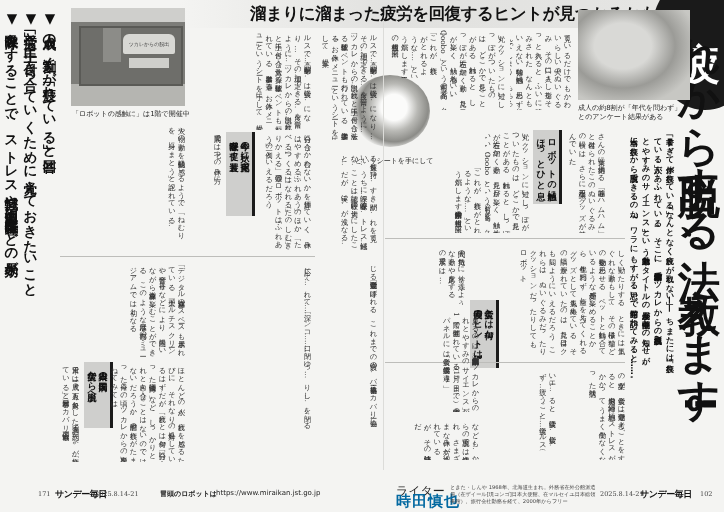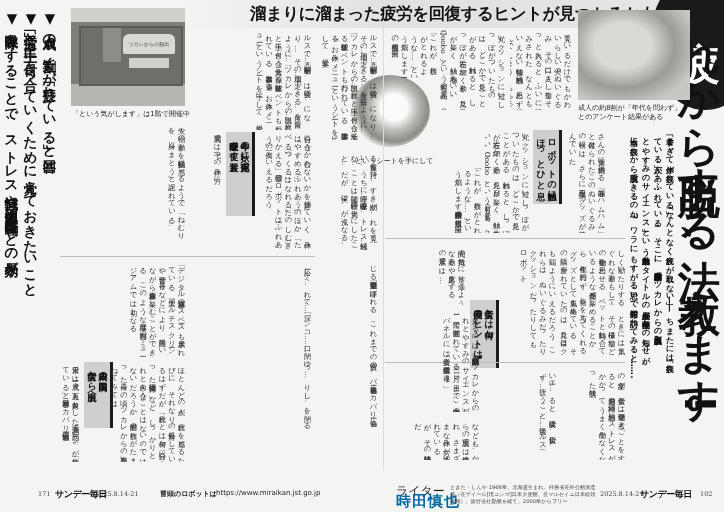--- a/index.html
+++ b/index.html
@@ -77,21 +77,21 @@
   <div class="bullet">▼「疲労」と上手に付き合っていくために覚えておきたいこと</div>
   <div class="bullet">▼深呼吸をすることで、ストレス軽減や集中力回復、睡眠改善などの効果が</div>
 </div>
 
 <div class="abs photo photo-exhibit">
   <div class="panel"></div>
   <div class="door"></div>
   <div class="sign sans" style="font-size:5px;color:#333;text-align:center;line-height:20px;">ツカレからの脱出</div>
   <div class="sign2"></div>
 </div>
-<div class="abs caption" style="left:72px;top:109px;">「という気がします」は1階で開催中</div>
+<div class="abs caption" style="left:72px;top:109px;">「ロボットの感触に」は1階で開催中</div>
 
 <div class="abs photo photo-man"></div>
 <div class="abs caption" style="left:578px;top:103px;">成人の約8割が「年代を問わず」</div>
 <div class="abs caption" style="left:578px;top:112px;">とのアンケート結果がある</div>
 
 <div class="abs photo-hand"></div>
 <div class="abs caption" style="left:355px;top:156px;">というシートを手にして</div>
 
 <div class="abs col" style="left:510px;top:30px;width:62px;height:80px;">見ているだけでもかわいらしい犬のぬいぐるみ。その口に人さし指をそっと入れると、ふいに甘噛みされた。なんともいえない独特な感触に、思わず微笑んでしまう。もちろん痛くはないものの、それなりの力で噛んでいて、「絶妙」としかいいようのない感覚で気持ちがいい。</div>
 <div class="abs col" style="left:440px;top:30px;width:66px;height:80px;">丸いクッションに短いしっぽがついたものは、どこかで見たことがある。触れると、しっぽが左右に細かく動き、見た目が楽しく、触り心地もいい。「Qoobo」という名前の商品で、クッション型セラピーロボットとして知られている。しっぽは、なでる強さや加減で静かに動いたり、</div>

